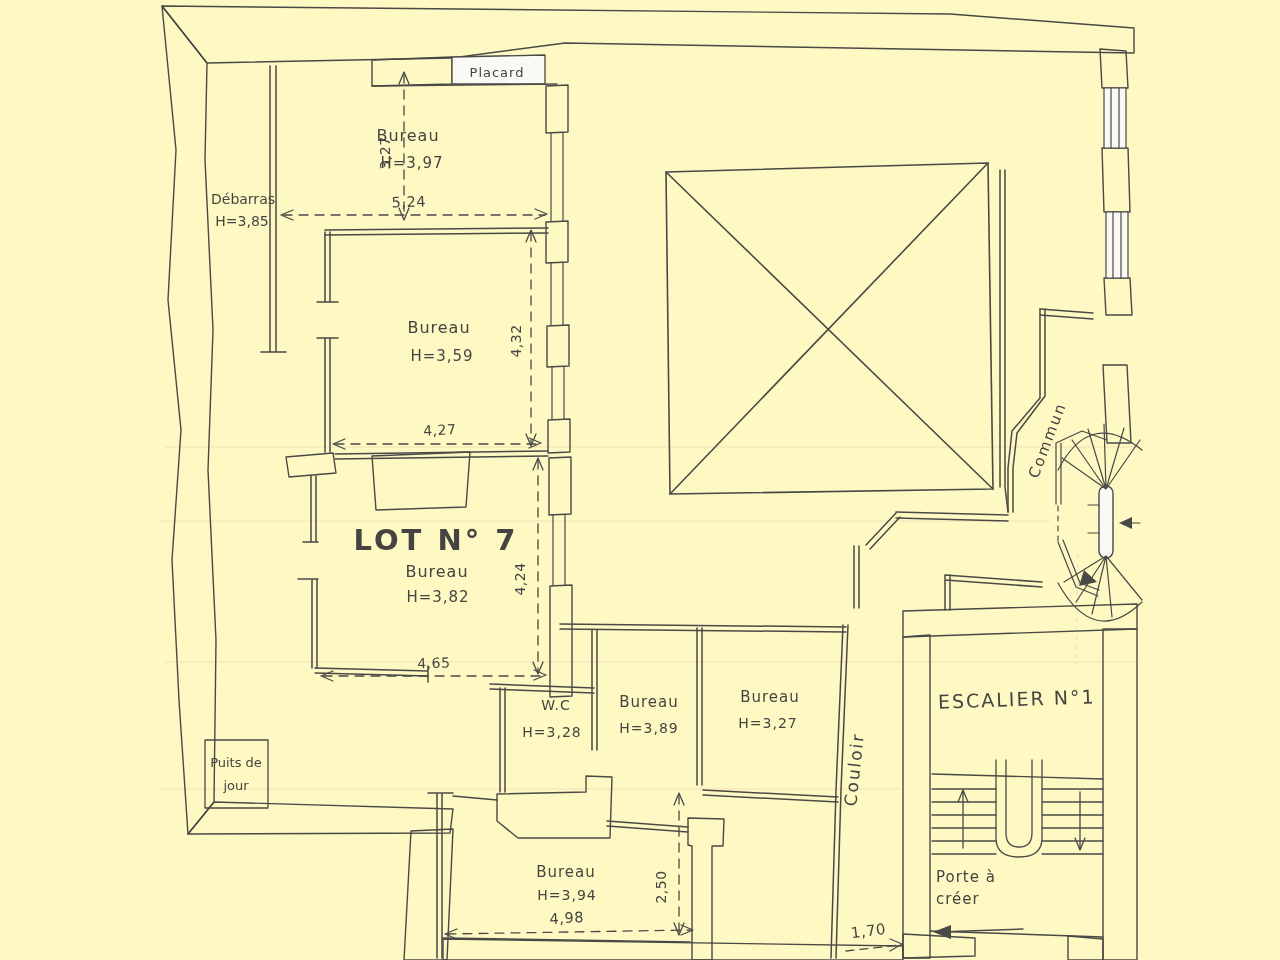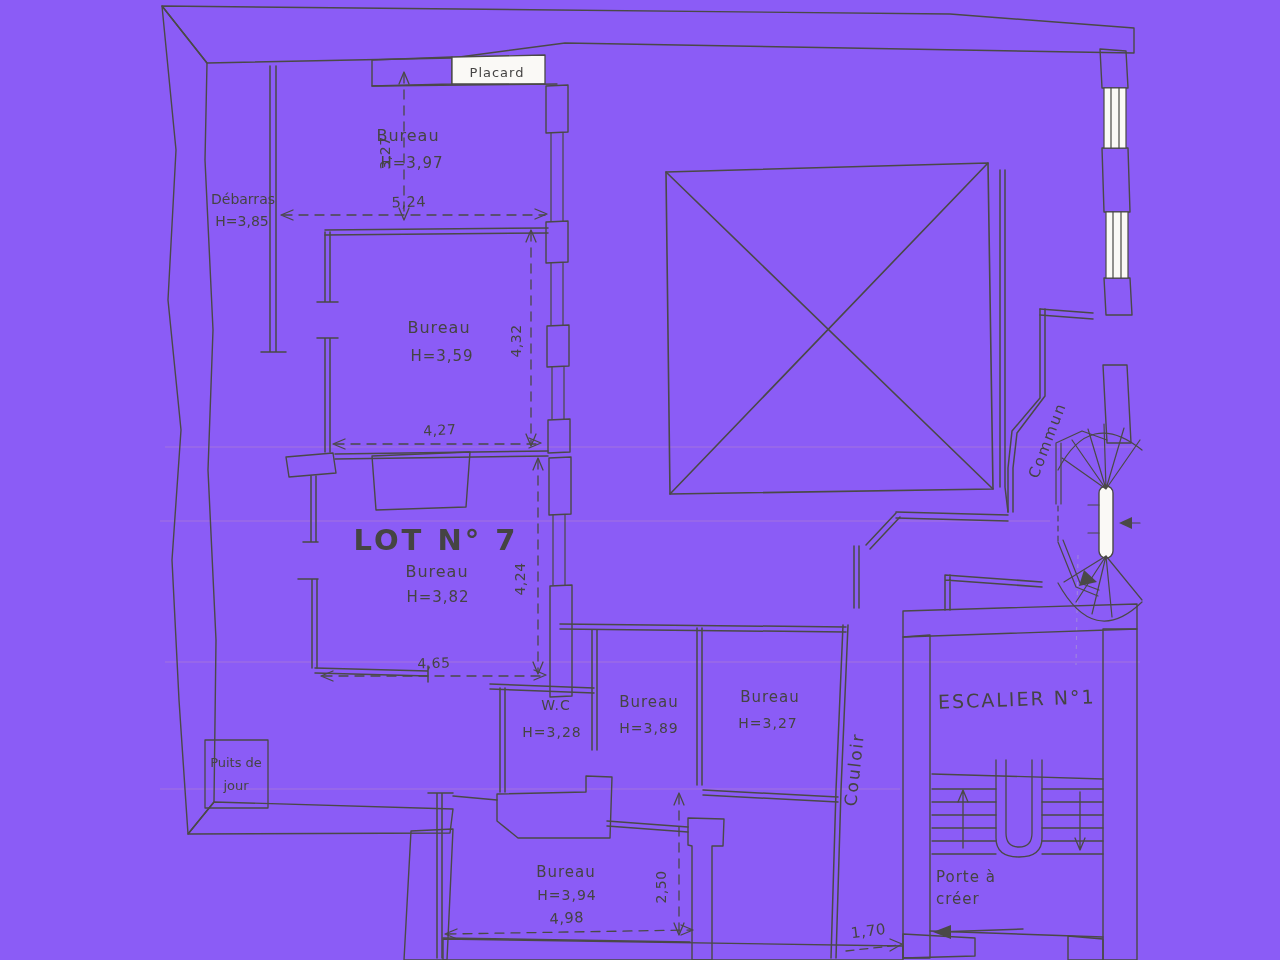--- a/index.html
+++ b/index.html
@@ -1,16 +1,16 @@
 <!DOCTYPE html>
 <html><head>
 <meta charset="utf-8">
 <style>
   html,body{margin:0;padding:0;background:#e9e8e6;}
-  .page{position:relative;width:1280px;height:960px;background:#8b5cf6;overflow:hidden;}
+  .page{position:relative;width:1280px;height:960px;background:#fef9c3;overflow:hidden;}
   svg{position:absolute;left:0;top:0;}
   text{font-family:"DejaVu Sans",sans-serif;fill:#454443;}
   .lbl{letter-spacing:1px;}
   .dim{letter-spacing:0.5px;}
   .lot{font-weight:bold;letter-spacing:3px;}
   .big{letter-spacing:2px;}
   .ink{stroke:#4a4947;fill:none;stroke-linecap:round;stroke-linejoin:round;}
 </style>
 </head>
 <body>

